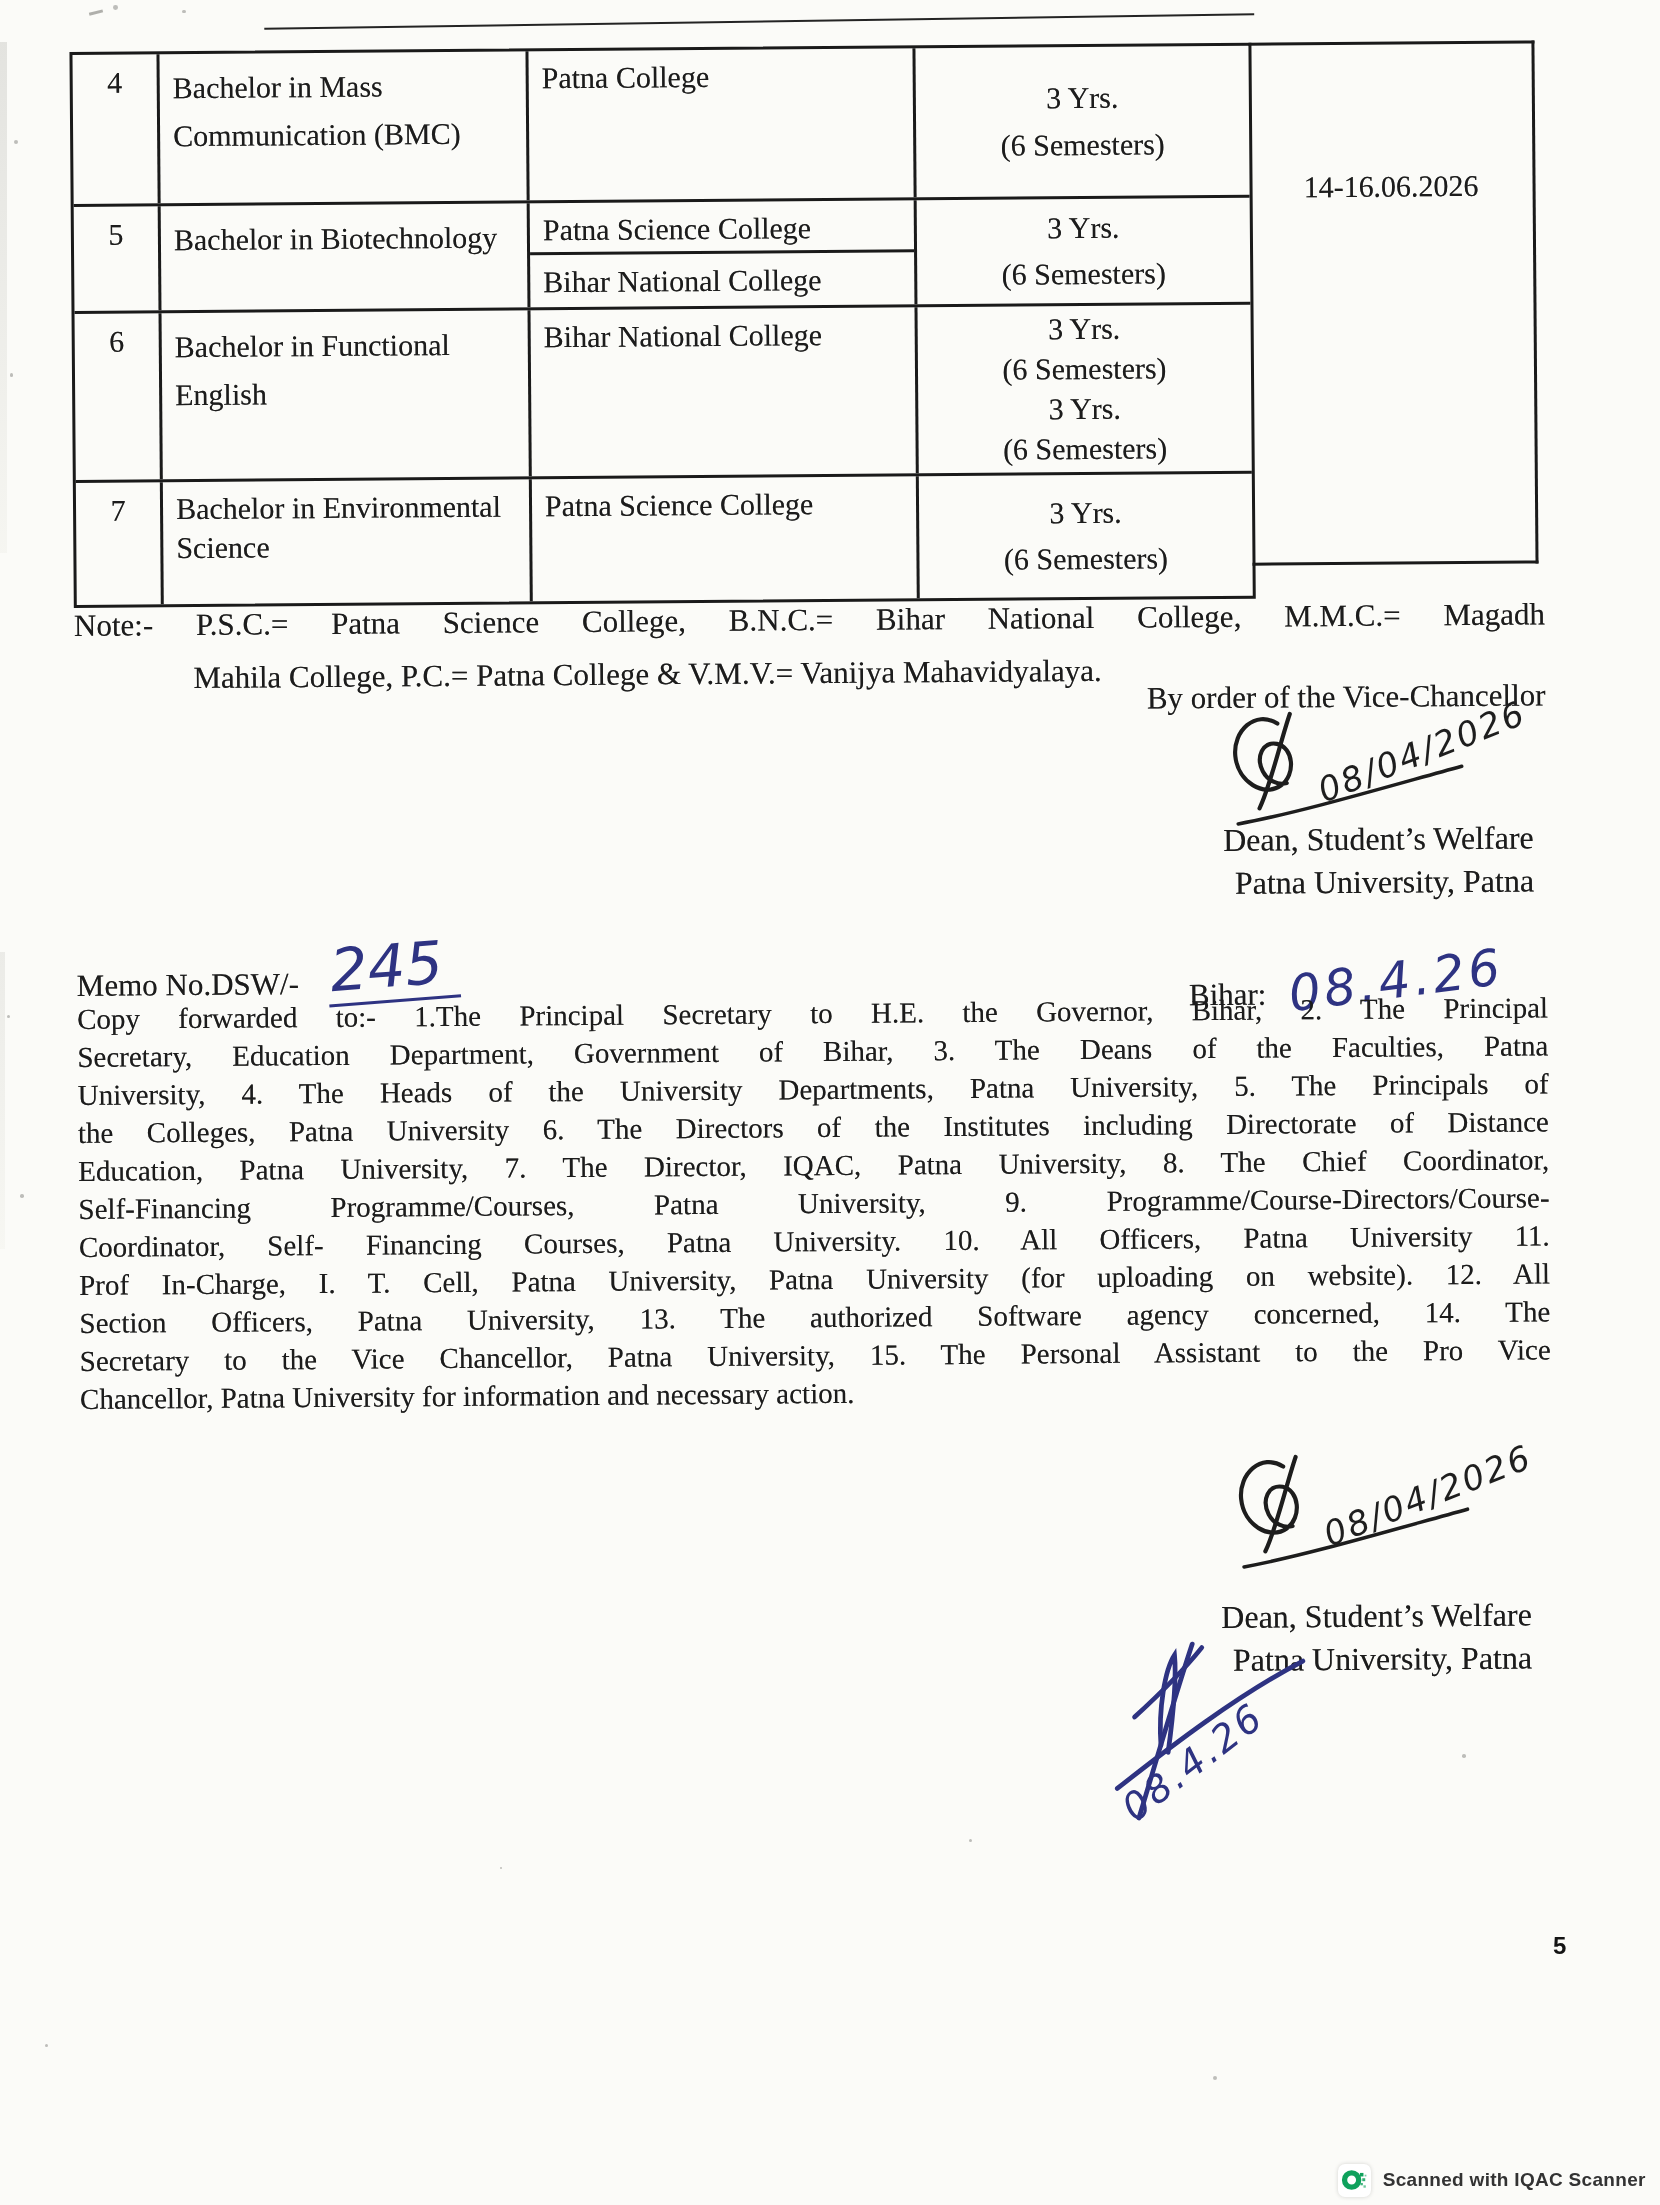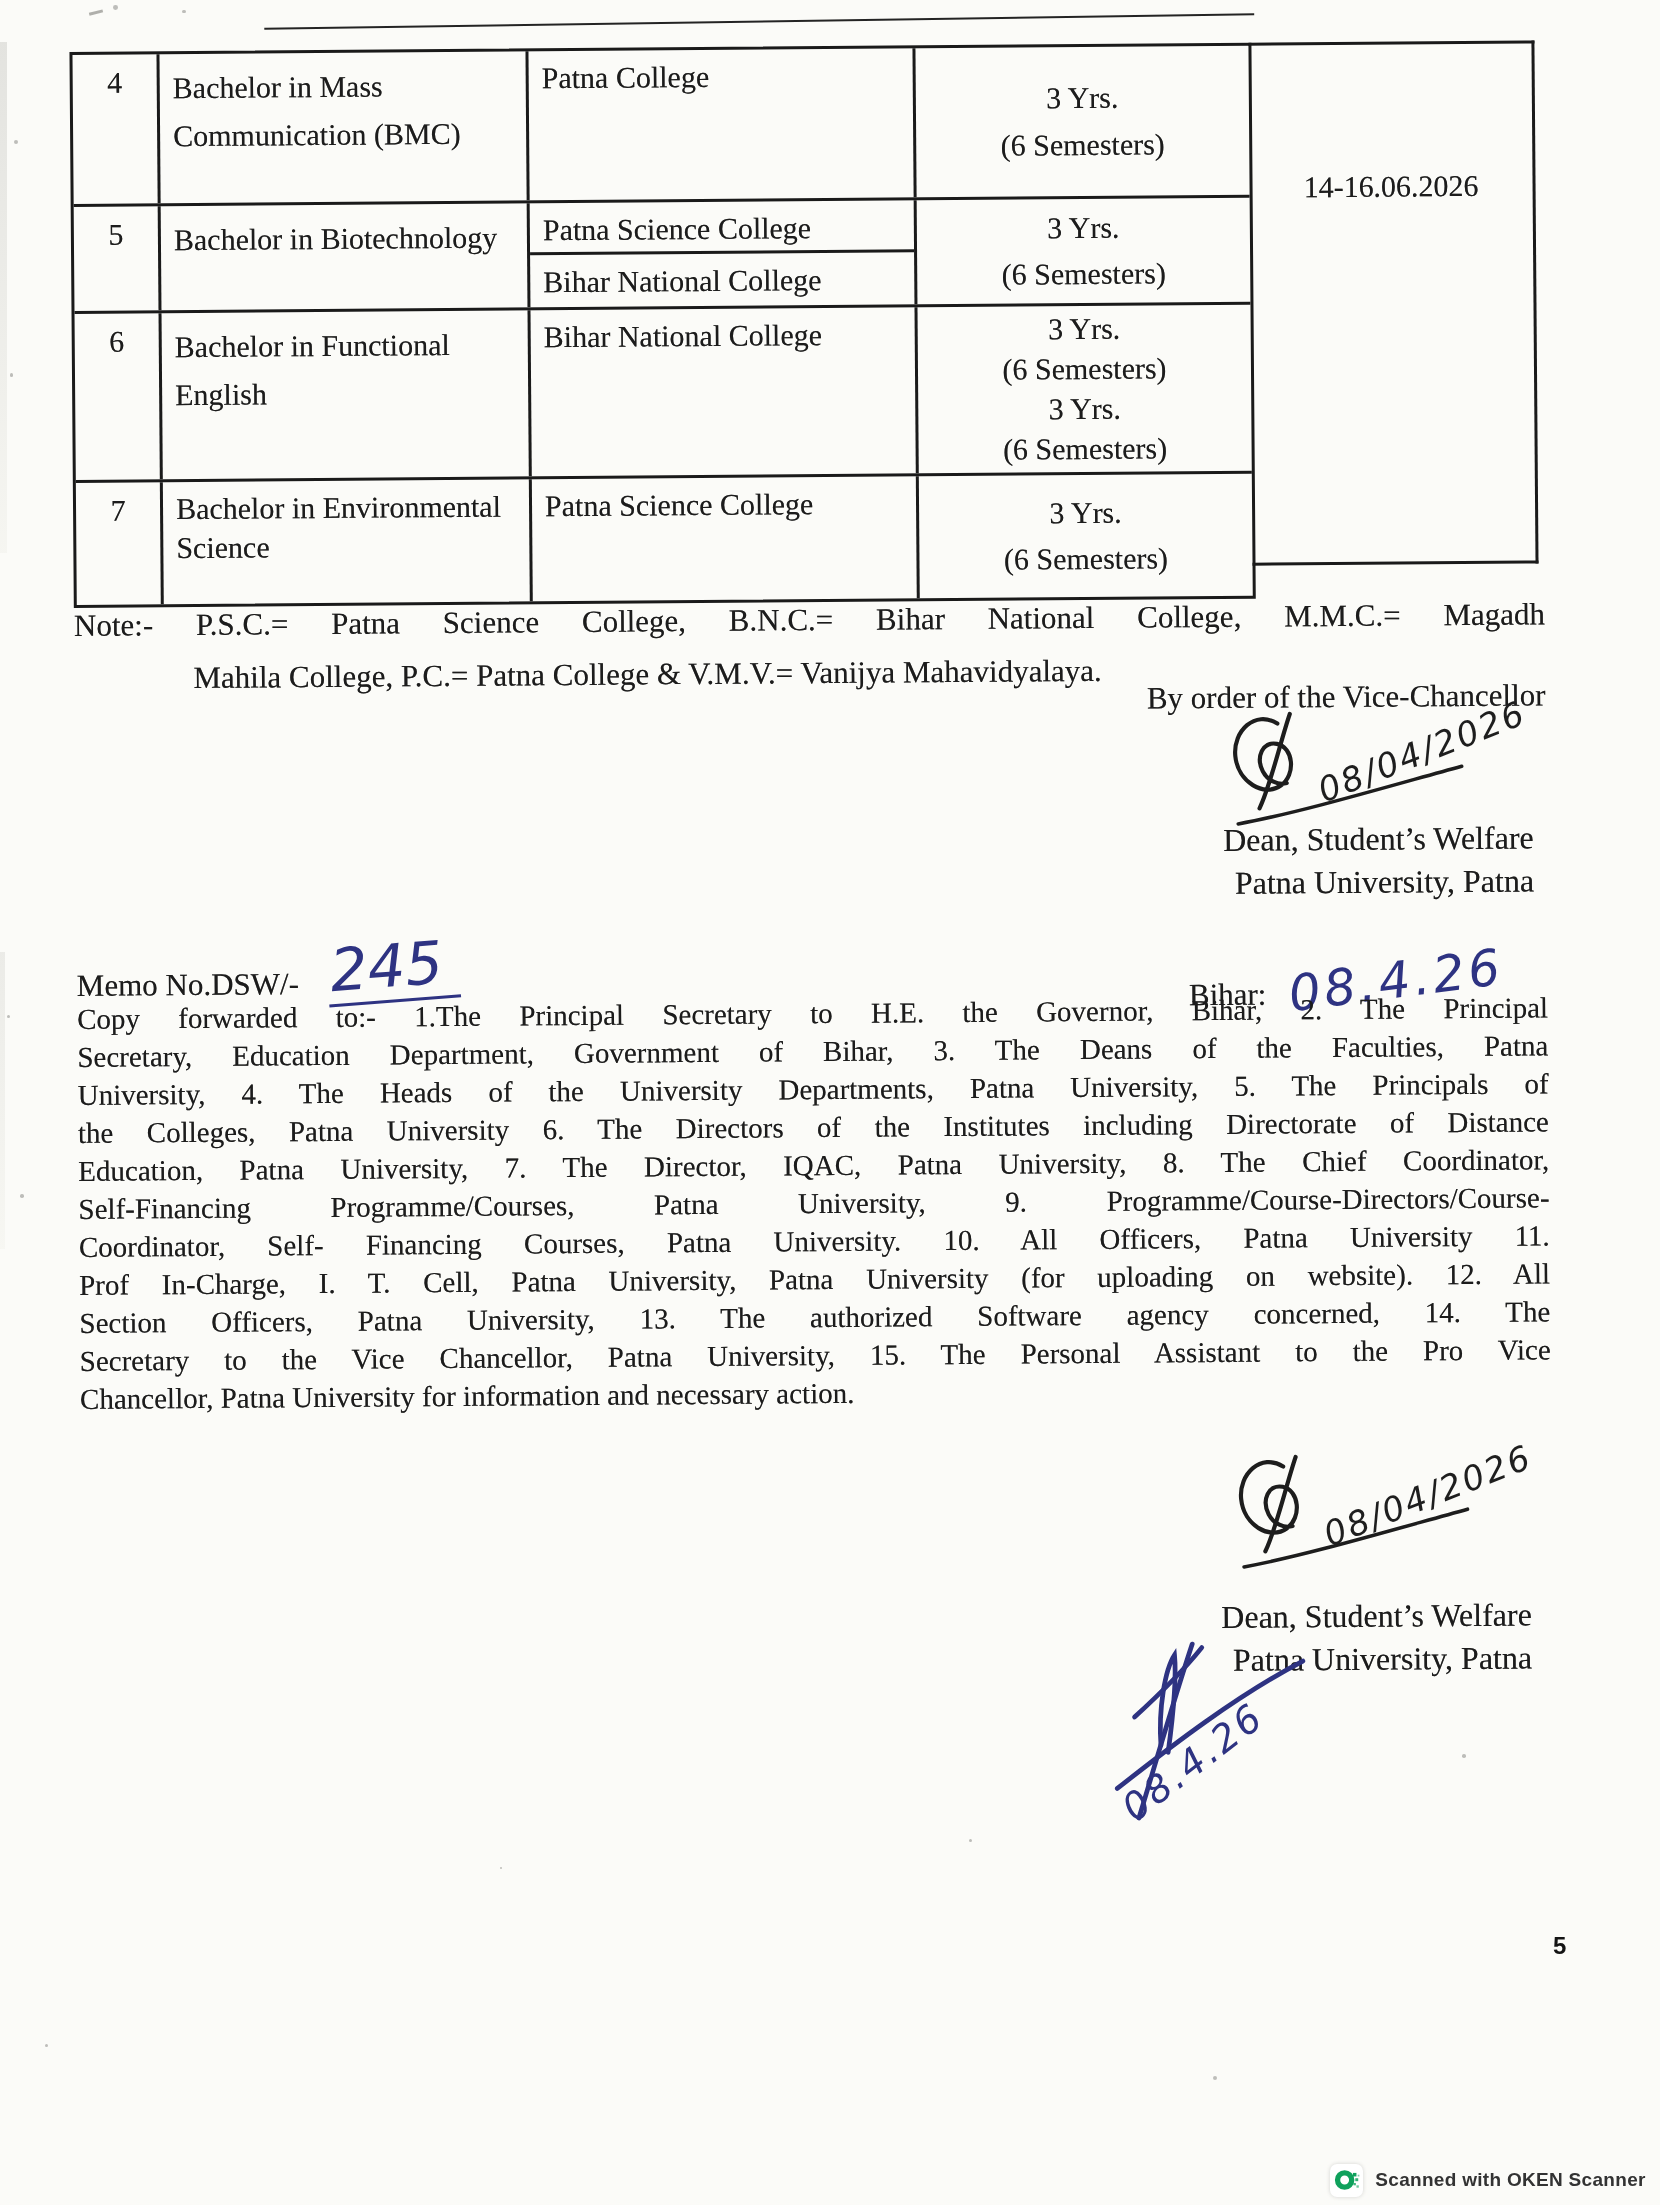--- a/index.html
+++ b/index.html
@@ -242,21 +242,21 @@
     <div class="oken-card">
       <svg width="26" height="26" viewBox="0 0 44 44">
         <circle cx="18" cy="22" r="12" fill="none" stroke="#0fa15c" stroke-width="9"></circle>
         <rect x="32" y="10" width="6" height="6" fill="#0fa15c"></rect>
         <rect x="36" y="19" width="5" height="5" fill="#0fa15c" opacity=".85"></rect>
         <rect x="33" y="27" width="4" height="4" fill="#0fa15c" opacity=".8"></rect>
         <rect x="38" y="31" width="4" height="4" fill="#0fa15c" opacity=".6"></rect>
         <rect x="40" y="13" width="3" height="3" fill="#0fa15c" opacity=".55"></rect>
       </svg>
     </div>
-    <div class="oken-text">Scanned with OKEN Scanner</div>
+    <div class="oken-text">Scanned with IQAC Scanner</div>
   </div>
 
   <div class="dash" style="left:89px; top:10.7px;"></div>
   <div class="dot" style="left:113px; top:4.8px; width:4.8px; height:4.8px;"></div>
   <div class="dot" style="left:182px; top:9.5px; width:3.6px; height:3.6px;"></div>
   <div class="dot" style="left:14.3px; top:140px; width:4.2px; height:4.2px;"></div>
   <div class="dot" style="left:9.5px; top:373px; width:3.6px; height:3.6px;"></div>
   <div class="dot" style="left:7.1px; top:1015px; width:3px; height:3px;"></div>
   <div class="dot" style="left:20px; top:1194px; width:3.6px; height:3.6px;"></div>
   <div class="dot" style="left:1462px; top:1754px; width:3.6px; height:3.6px;"></div>

